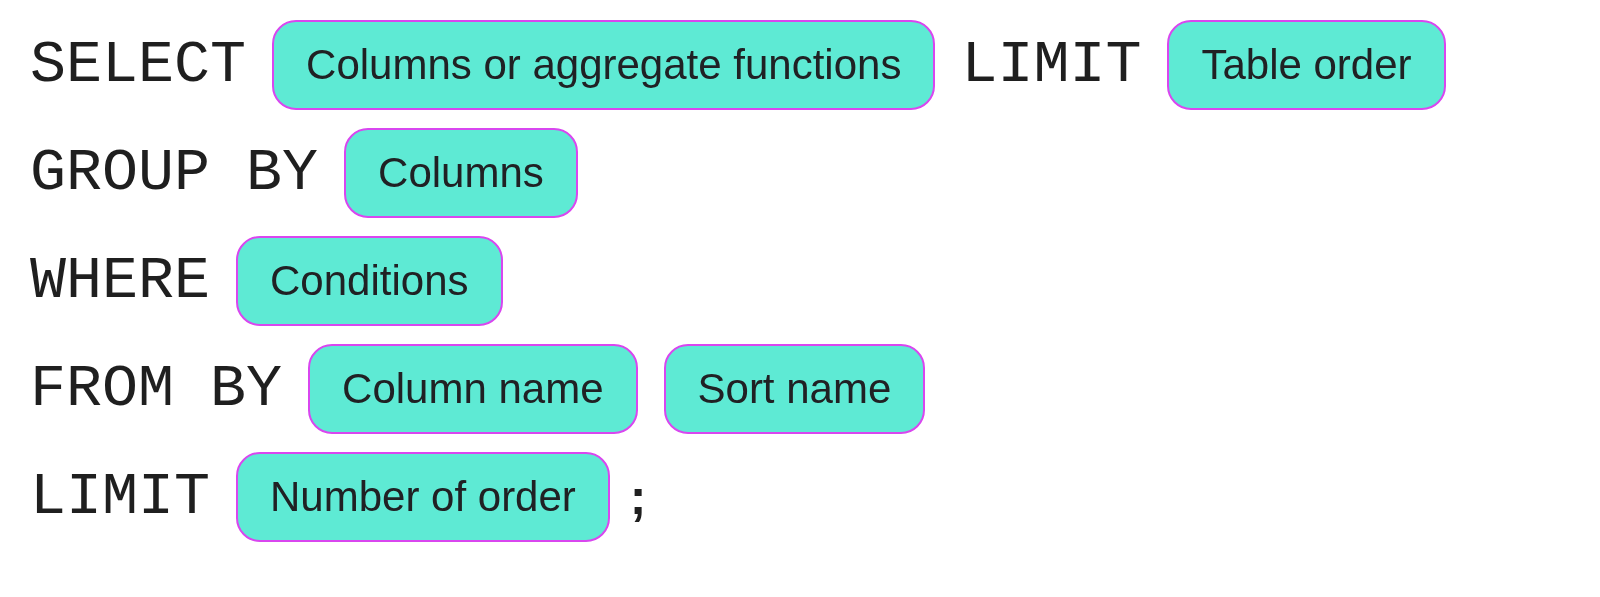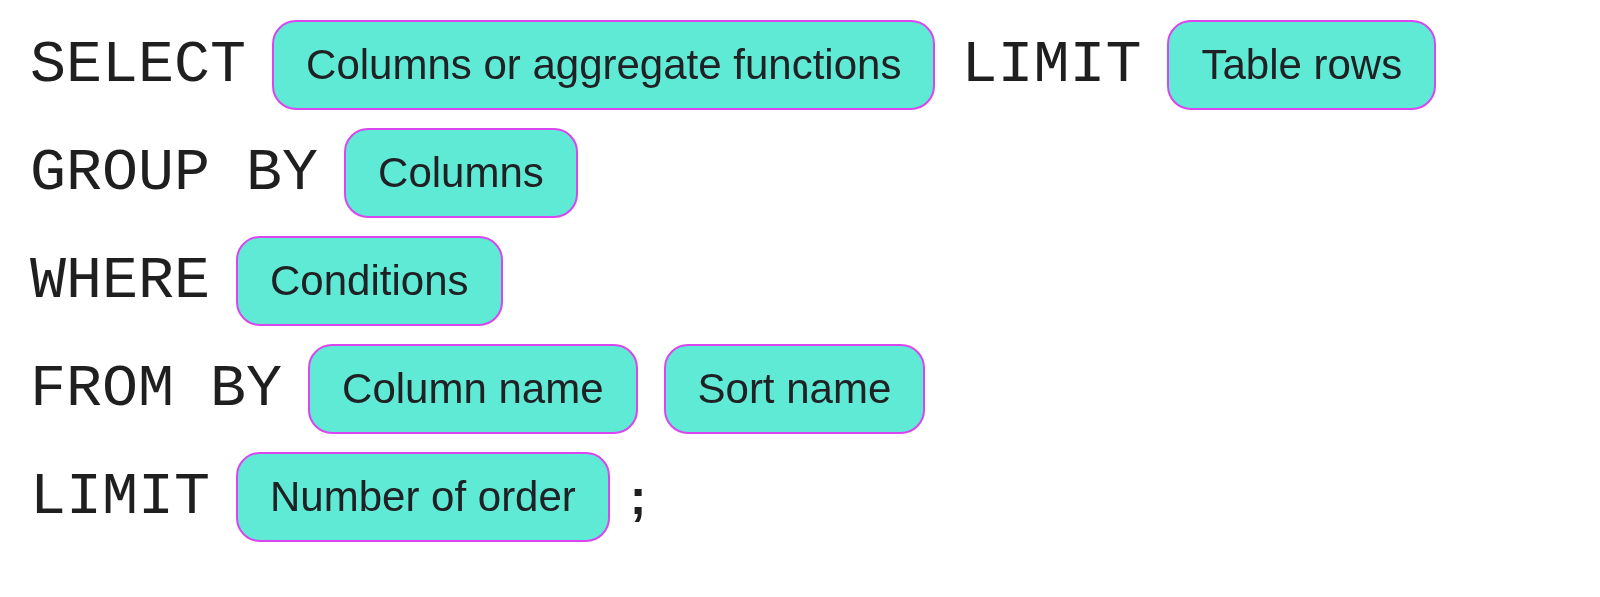--- a/index.html
+++ b/index.html
@@ -69,21 +69,21 @@
 
 <div class="diagram">
 
   <div class="row">
     <span class="keyword">SELECT</span>
     <div class="slot">
       <span class="slot-label">Columns or aggregate functions</span>
     </div>
     <span class="keyword">LIMIT</span>
     <div class="slot">
-      <span class="slot-label">Table rows</span>
+      <span class="slot-label">Table order</span>
     </div>
   </div>
 
   <div class="row">
     <span class="keyword">GROUP BY</span>
     <div class="slot">
       <span class="slot-label">Columns</span>
     </div>
   </div>
 

